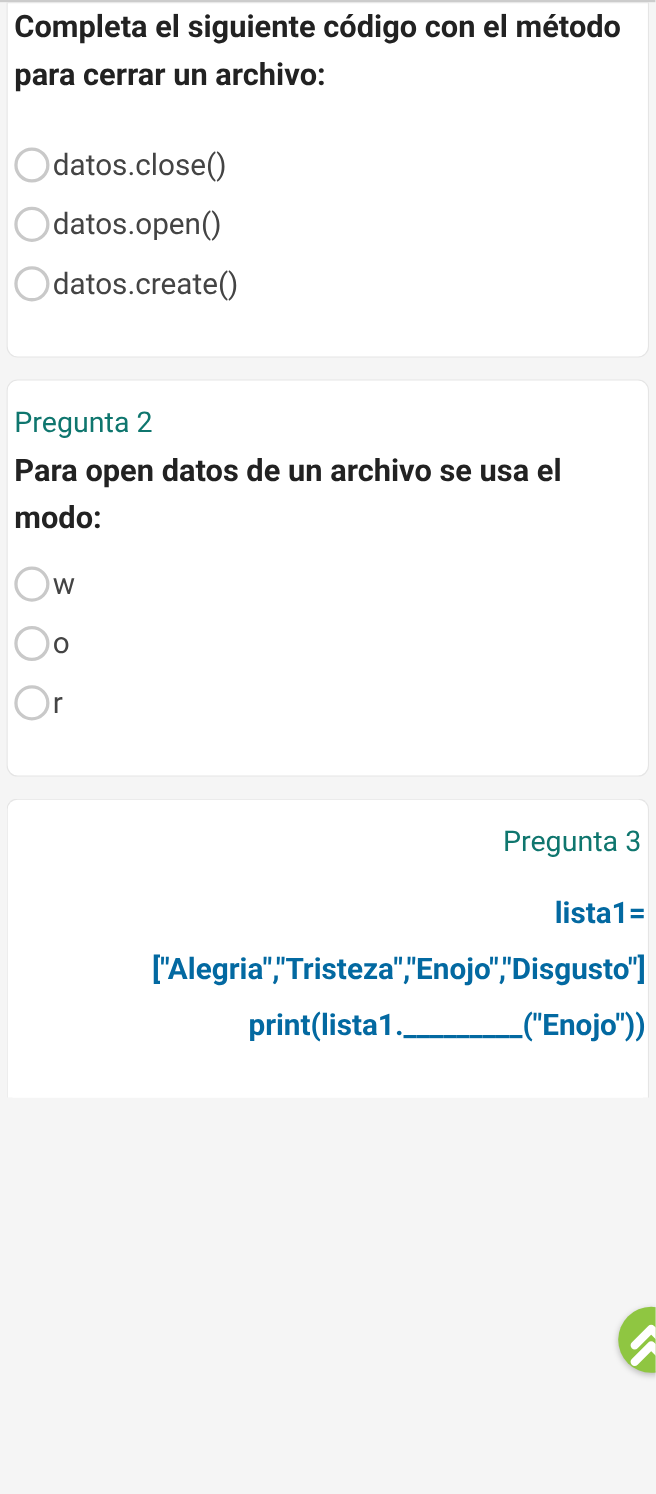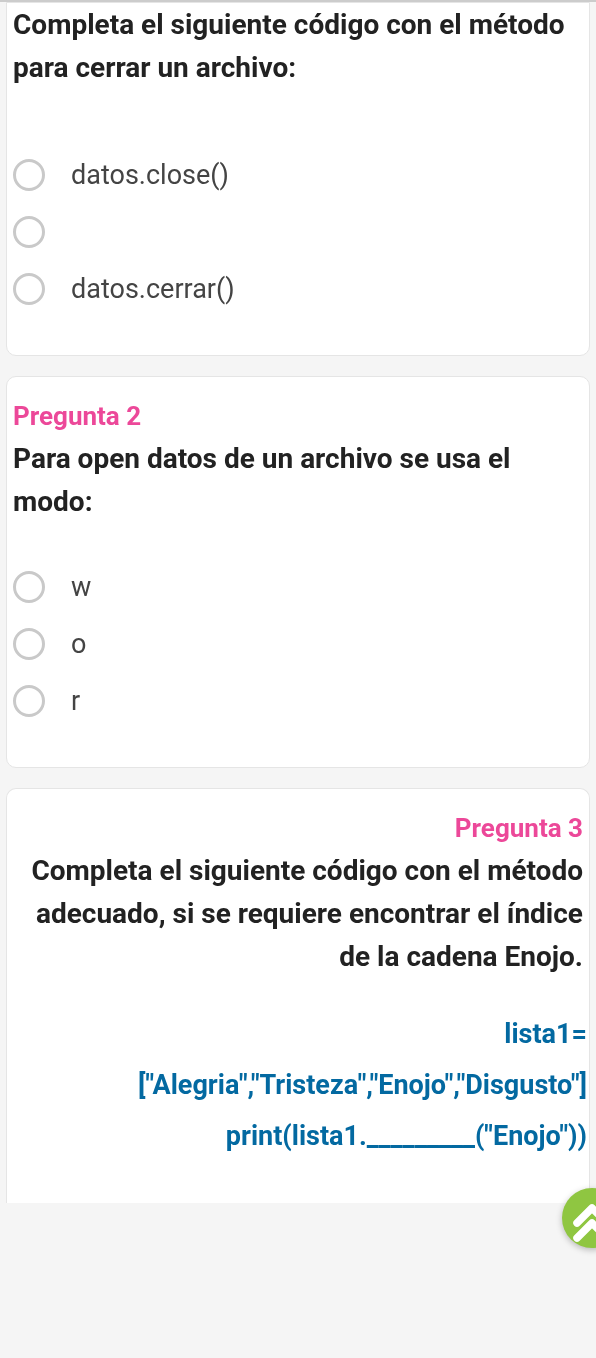--- a/index.html
+++ b/index.html
@@ -23,22 +23,22 @@
     padding: 0 0 28px 0;
     overflow: hidden;
   }
   .question-card.first {
     margin-top: 0;
     border-top-left-radius: 0;
     border-top-right-radius: 0;
   }
   .q-label {
     font-size: 26px;
-    color: #ec4899;
-    font-weight: 700;
+    color: #0f766e;
+    font-weight: 400;
     padding: 24px 6px 6px 6px;
   }
   .q-text {
     font-size: 28px;
     font-weight: 700;
     line-height: 1.55;
     color: #222;
     padding: 0 6px 12px 6px;
   }
   .q-text.tight-top {
@@ -52,24 +52,23 @@
     padding: 18px 2px 0 2px;
     white-space: normal;
     word-break: break-word;
   }
   .options {
     padding: 32px 6px 0 6px;
   }
   .option {
     display: flex;
     align-items: center;
-    gap: 26px;
+    gap: 3px;
     margin-bottom: 22px;
     cursor: pointer;
-    margin-top: 25px;
   }
   .radio-circle {
     width: 32px;
     height: 32px;
     min-width: 32px;
     border: 3px solid #c9c9c9;
     border-radius: 50%;
     background: #fff;
   }
   .option-label {
@@ -107,24 +106,25 @@
 
 <div class="question-card first">
   <div class="q-text tight-top">Completa el siguiente código con el método para cerrar un archivo:</div>
   <div class="options">
     <div class="option">
       <div class="radio-circle"></div>
       <span class="option-label">datos.close()</span>
     </div>
     <div class="option">
       <div class="radio-circle"></div>
+      <span class="option-label">datos.open()</span>
     </div>
     <div class="option">
       <div class="radio-circle"></div>
-      <span class="option-label">datos.cerrar()</span>
+      <span class="option-label">datos.create()</span>
     </div>
   </div>
 </div>
 
 <div class="question-card">
   <div class="q-label">Pregunta 2</div>
   <div class="q-text">Para open datos de un archivo se usa el modo:</div>
   <div class="options" style="padding-top:10px;">
     <div class="option">
       <div class="radio-circle"></div>
@@ -136,21 +136,20 @@
     </div>
     <div class="option">
       <div class="radio-circle"></div>
       <span class="option-label">r</span>
     </div>
   </div>
 </div>
 
 <div class="question-card" style="margin-bottom:0; border-bottom:none; border-bottom-left-radius:0; border-bottom-right-radius:0; padding-bottom:40px;text-align:right;">
   <div class="q-label">Pregunta 3</div>
-  <div class="q-text">Completa el siguiente código con el método adecuado, si se requiere encontrar el índice de la cadena Enojo.</div>
   <div class="q-code">
     <span>lista1=<br>["Alegria","Tristeza","Enojo","Disgusto"]<br>print(lista1._________("Enojo"))</span>
   </div>
 </div>
 
 <div class="scroll-top-abs">
   <svg viewBox="0 0 24 24" fill="none" stroke="#fff" stroke-width="3" stroke-linecap="round" stroke-linejoin="round">
     <polyline points="6 14 12 8 18 14"></polyline>
     <polyline points="6 20 12 14 18 20"></polyline>
   </svg>

